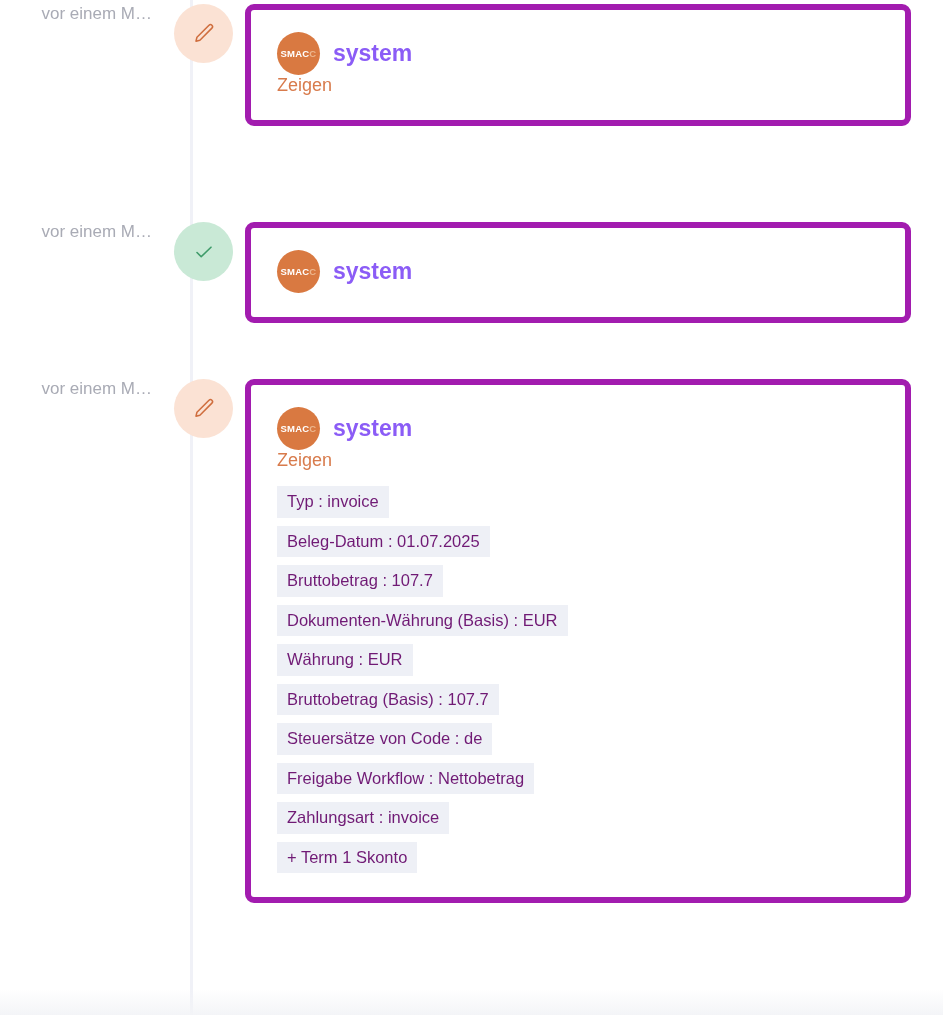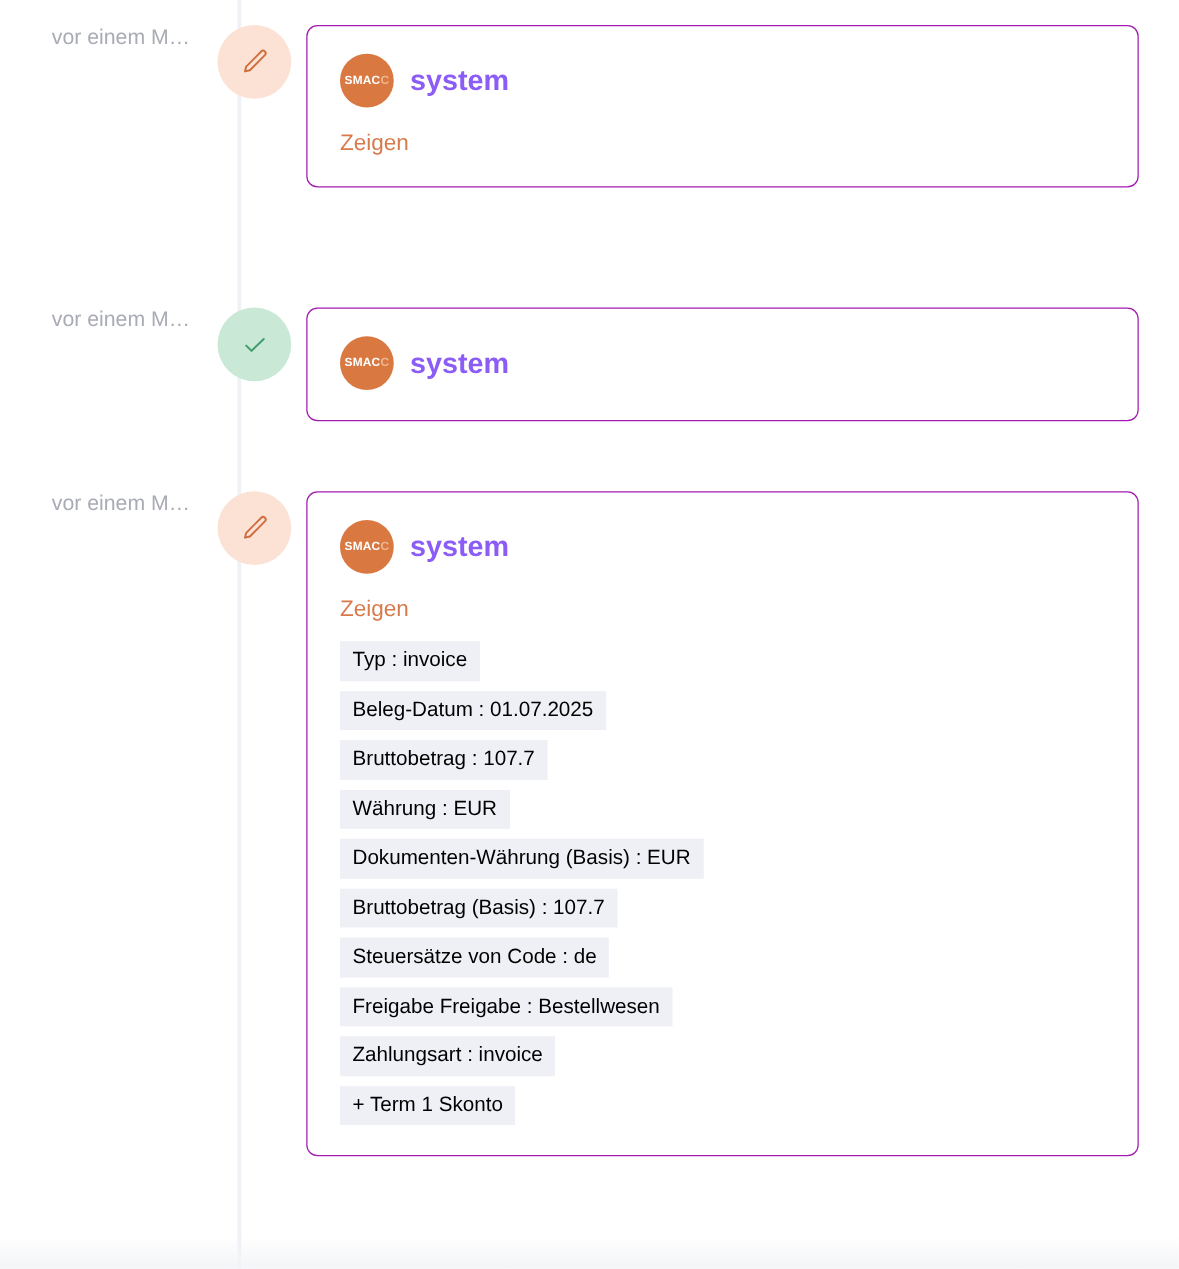--- a/index.html
+++ b/index.html
@@ -14,21 +14,21 @@
     overflow: hidden;
     position: relative;
   }
 
   
   .timeline {
     position: relative;
     width: 943px;
     height: 1015px;
     box-sizing: border-box;
-    padding-top: 20px;
+    padding-top: 4px;
     background: #ffffff;
   }
   .timeline-rail {
     position: absolute;
     left: 190px;
     top: 0;
     width: 3px;
     height: 1015px;
     background: #f0f1f7;
     z-index: 0;
@@ -80,21 +80,21 @@
   .marker.done {
     background: #c9e9d6;
   }
   .marker svg { display: block; }
 
   
   .event-card {
     flex: 1 1 auto;
     margin-right: 32px;
     background: #ffffff;
-    border: 1px solid #a21caf;
+    border: 6px solid #a21caf;
     border-radius: 9px;
     box-sizing: border-box;
     padding: 22px 26px 24px 26px;
     min-height: 62px;
   }
 
   .card-head {
     display: flex;
     align-items: center;
     gap: 13px;
@@ -120,38 +120,37 @@
   .brand-avatar .bl .dim { color: #edb78e; }
 
   .card-author {
     font-size: 23px;
     font-weight: 700;
     color: #8b5cf6;
     line-height: 1.1;
   }
 
   .card-link {
-    margin-top: 18px;
     font-size: 18px;
     color: #d87b4c;
     cursor: pointer;
     display: inline-block;
   }
 
   
   .tag-list {
     margin-top: 15px;
     display: flex;
     flex-direction: column;
     align-items: flex-start;
     gap: 8px;
   }
   .tag {
     background: #eef0f6;
-    color: #000000;
+    color: #701a75;
     font-size: 16.5px;
     line-height: 1;
     padding: 7px 10px 8px 10px;
     border-radius: 0;
     white-space: nowrap;
     max-width: 100%;
     overflow: hidden;
     text-overflow: ellipsis;
   }
 
@@ -235,25 +234,25 @@
         <div class="brand-avatar">
           <span class="bl"><span>SMAC</span><span class="dim">C</span></span>
         </div>
         <div class="card-author">system</div>
       </div>
       <div class="card-link">Zeigen</div>
       <div class="tag-list">
           <div class="tag">Typ : invoice</div>
           <div class="tag">Beleg-Datum : 01.07.2025</div>
           <div class="tag">Bruttobetrag : 107.7</div>
+          <div class="tag">Dokumenten-Währung (Basis) : EUR</div>
           <div class="tag">Währung : EUR</div>
-          <div class="tag">Dokumenten-Währung (Basis) : EUR</div>
           <div class="tag">Bruttobetrag (Basis) : 107.7</div>
           <div class="tag">Steuersätze von Code : de</div>
-          <div class="tag">Freigabe Freigabe : Bestellwesen</div>
+          <div class="tag">Freigabe Workflow : Nettobetrag</div>
           <div class="tag">Zahlungsart : invoice</div>
           <div class="tag">+ Term 1 Skonto</div>
         </div>
     </div>
   </div>
 
   <div class="bottom-fade"></div>
 </div>
 
 </body></html>

